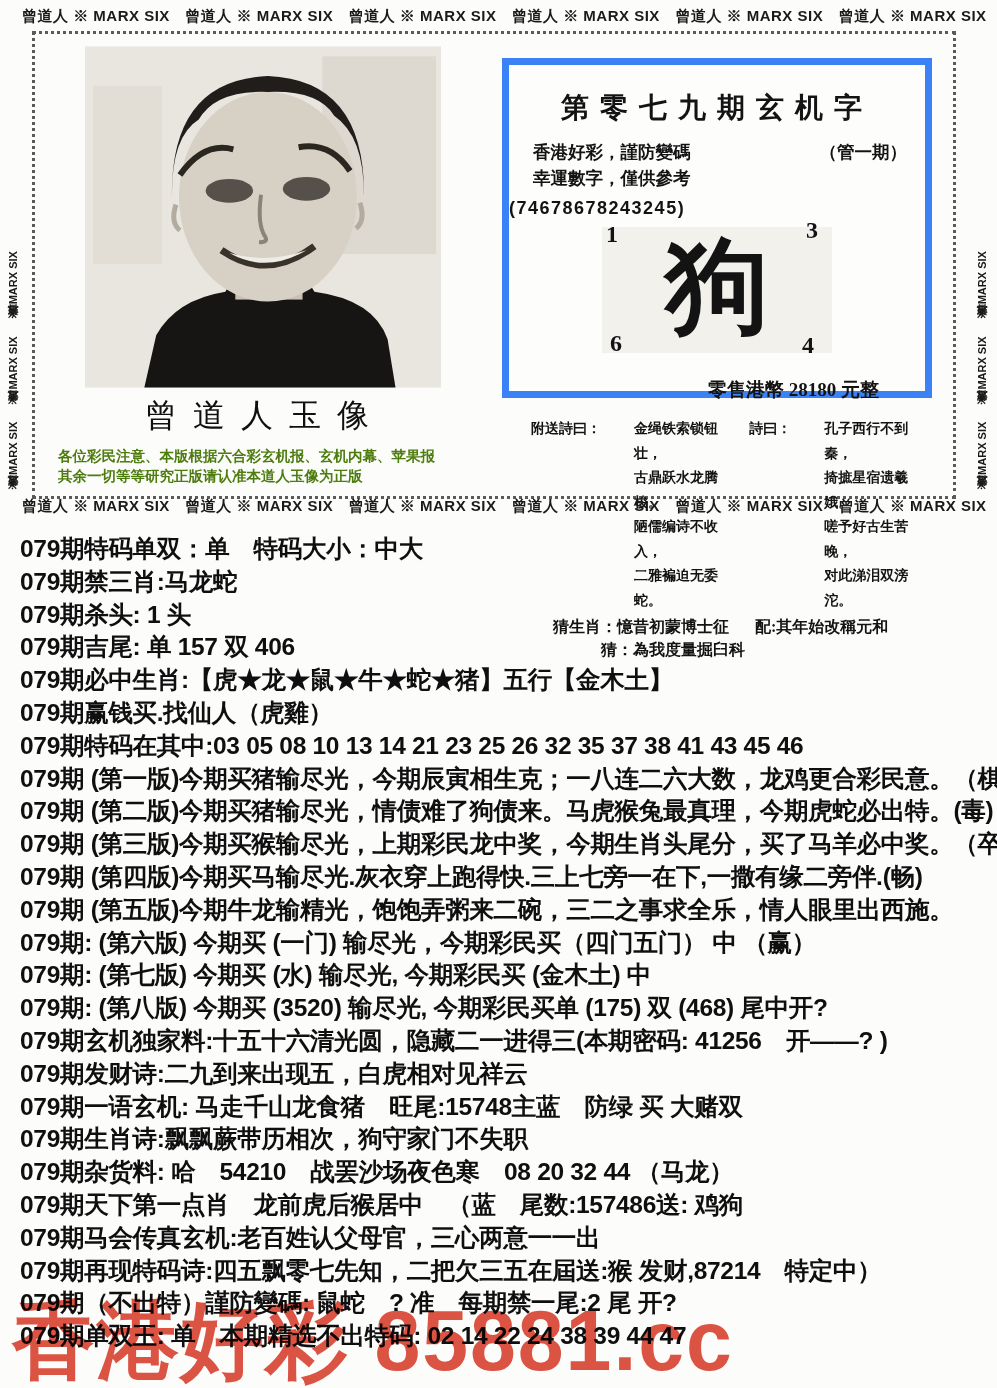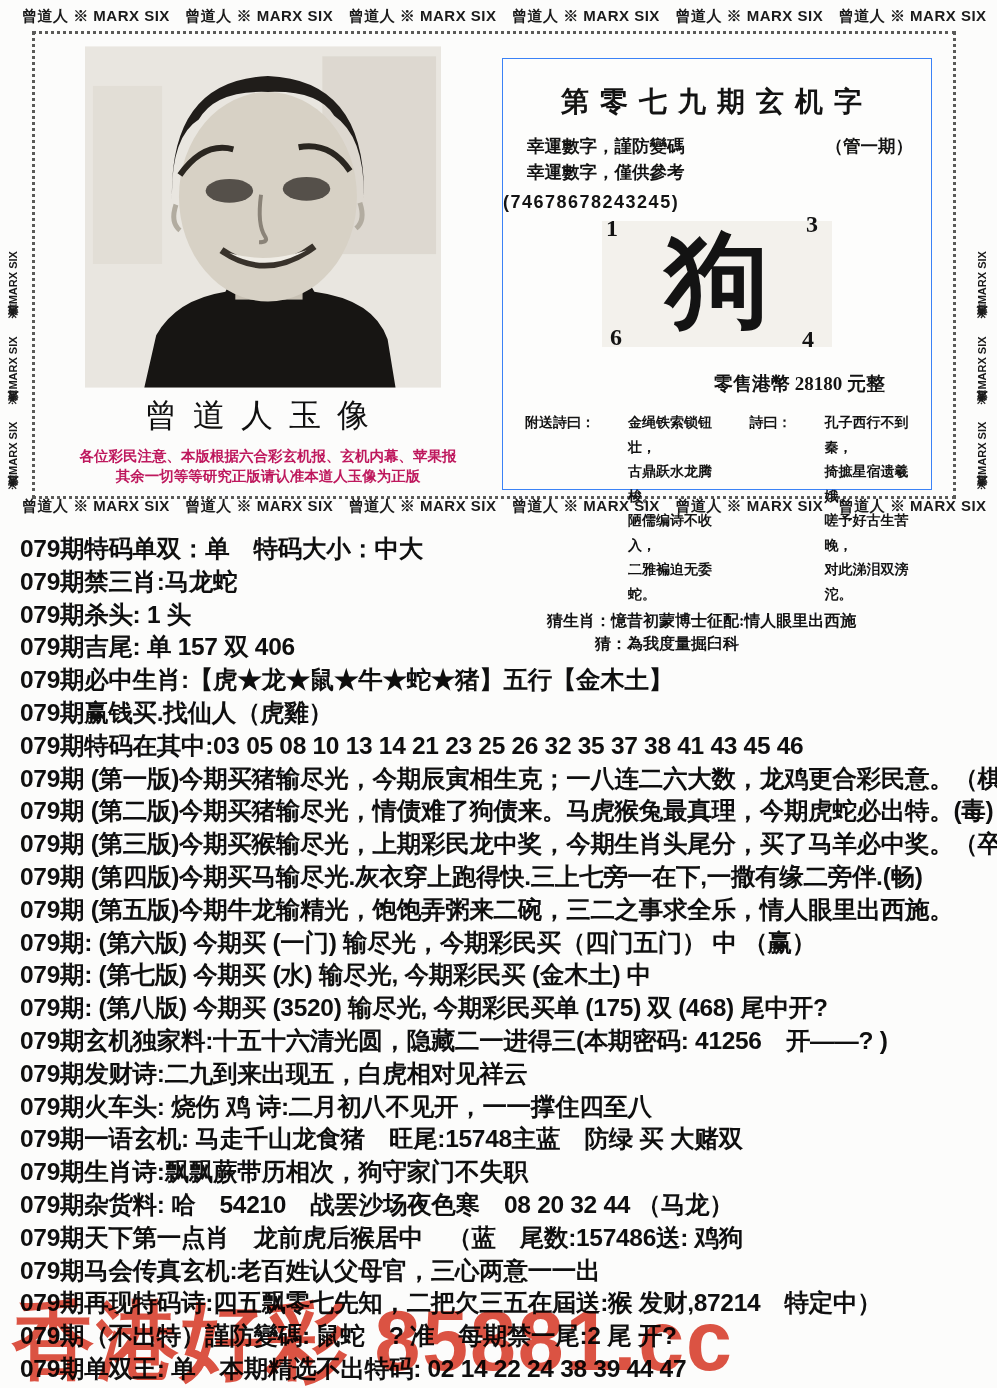--- a/index.html
+++ b/index.html
@@ -19,46 +19,46 @@
          border:3px dotted #5a5a58;background:transparent;}
 
   
   .portrait{position:absolute;left:85px;top:46px;width:356px;height:342px;}
   .portrait svg{display:block;width:100%;height:100%;}
   .portrait-title{position:absolute;left:70px;top:394px;width:390px;text-align:center;
                   font-family:"Liberation Serif",serif;font-weight:400;font-size:32px;
                   letter-spacing:16px;color:#101010;}
   .portrait-caption{position:absolute;left:58px;top:446px;width:420px;
                     font-family:"Liberation Serif",serif;font-weight:700;
-                    font-size:14.5px;line-height:20px;color:#be185d;text-align:center;}
+                    font-size:14.5px;line-height:20px;color:#4d7c0f;}
 
   
-  .mbox{position:absolute;left:502px;top:58px;width:430px;height:432px;
-        border:1px solid #3b82f6;background:#fdfdfc;box-sizing:border-box;}
+  .mbox{position:absolute;left:502px;top:58px;width:430px;height:340px;
+        border:7px solid #3b82f6;background:#fdfdfc;box-sizing:border-box;}
   .mb-title{margin-top:24px;text-align:center;font-family:"Liberation Serif",serif;
             font-weight:700;font-size:28px;letter-spacing:11px;}
   .mb-row{display:flex;justify-content:space-between;margin:13px 18px 0 24px;
           font-family:"Liberation Serif",serif;font-weight:700;font-size:17.5px;}
   .mb-row2{margin:2px 18px 0 24px;font-family:"Liberation Serif",serif;
            font-weight:700;font-size:17.5px;}
   .mb-number{margin-top:8px;font-size:18px;font-weight:700;
              letter-spacing:1.5px;}
   .zwrap{position:relative;width:230px;height:126px;margin:8px auto 0;background:#f3f1ec;}
   .zchar{position:absolute;left:50%;top:50%;transform:translate(-50%,-53%);
          font-family:"Liberation Serif",serif;font-weight:700;font-size:104px;line-height:1;}
   .zc{position:absolute;font-family:"Liberation Serif",serif;font-weight:700;font-size:24px;}
   .zc.tl{left:4px;top:-6px;}  .zc.tr{right:14px;top:-10px;}
   .zc.bl{left:8px;bottom:-4px;} .zc.br{right:18px;bottom:-6px;}
   .price{margin-top:24px;text-align:right;padding-right:46px;
          font-family:"Liberation Serif",serif;font-weight:700;font-size:19px;}
   .poems{display:flex;gap:16px;margin-top:14px;padding-left:22px;
          font-family:"Liberation Serif",serif;font-weight:700;font-size:14px;line-height:1.75;}
   .poem{display:flex;gap:33px;}
   .plabel{white-space:nowrap;}
-  .guess-row{display:flex;margin-top:4px;padding-left:44px;
+  .guess-row{display:flex;gap:26px;margin-top:4px;padding-left:44px;
              font-family:"Liberation Serif",serif;font-weight:700;font-size:16px;}
   .guess-row2{margin-top:2px;padding-left:92px;
               font-family:"Liberation Serif",serif;font-weight:700;font-size:16px;}
 
   
   .body-lines{position:absolute;left:20px;top:533px;right:4px;}
   .bline{font-size:24.5px;line-height:32.8px;font-weight:600;white-space:nowrap;
          letter-spacing:-0.3px;color:#0f0f0f;}
 
   
@@ -98,21 +98,21 @@
   </div>
   <div class="portrait-title">曾道人玉像</div>
   <div class="portrait-caption">
     <div>各位彩民注意、本版根据六合彩玄机报、玄机内幕、苹果报</div>
     <div>其余一切等等研究正版请认准本道人玉像为正版</div>
   </div>
 
   <div class="mbox">
     <div class="mb-title">第零七九期玄机字</div>
     <div class="mb-row">
-      <span>幸運數字，謹防變碼</span>
+      <span>香港好彩，謹防變碼</span>
       <span>（管一期）</span>
     </div>
     <div class="mb-row2">幸運數字，僅供參考</div>
     <div class="mb-number">(74678678243245)</div>
     <div class="zwrap">
       <span class="zc tl">1</span>
       <span class="zc tr">3</span>
       <span class="zchar">狗</span>
       <span class="zc bl">6</span>
       <span class="zc br">4</span>
@@ -133,21 +133,21 @@
         <div>
           <div>孔子西行不到秦，</div>
           <div>掎摭星宿遗羲娥。</div>
           <div>嗟予好古生苦晚，</div>
           <div>对此涕泪双滂沱。</div>
         </div>
       </div>
     </div>
     <div class="guess-row">
       <span><span>猜生肖：</span><span>憶昔初蒙博士征</span></span>
-      <span><span>配:</span><span>情人眼里出西施</span></span>
+      <span><span>配:</span><span>其年始改稱元和</span></span>
     </div>
     <div class="guess-row2">
       <span>猜：</span><span>為我度量掘臼科</span>
     </div>
   </div>
 
   <div class="h-border bottom">曾道人 ※ MARX SIX　曾道人 ※ MARX SIX　曾道人 ※ MARX SIX　曾道人 ※ MARX SIX　曾道人 ※ MARX SIX　曾道人 ※ MARX SIX</div>
 
   <div class="body-lines">
     <div class="bline">079期特码单双：单　特码大小：中大</div>
@@ -160,21 +160,20 @@
     <div class="bline">079期 (第一版)今期买猪输尽光，今期辰寅相生克；一八连二六大数，龙鸡更合彩民意。（棋）</div>
     <div class="bline">079期 (第二版)今期买猪输尽光，情债难了狗债来。马虎猴兔最真理，今期虎蛇必出特。(毒)</div>
     <div class="bline">079期 (第三版)今期买猴输尽光，上期彩民龙中奖，今期生肖头尾分，买了马羊必中奖。（卒）</div>
     <div class="bline">079期 (第四版)今期买马输尽光.灰衣穿上跑得快.三上七旁一在下,一撒有缘二旁伴.(畅)</div>
     <div class="bline">079期 (第五版)今期牛龙输精光，饱饱弄粥来二碗，三二之事求全乐，情人眼里出西施。</div>
     <div class="bline">079期: (第六版) 今期买 (一门) 输尽光，今期彩民买（四门五门） 中 （赢）</div>
     <div class="bline">079期: (第七版) 今期买 (水) 输尽光, 今期彩民买 (金木土) 中</div>
     <div class="bline">079期: (第八版) 今期买 (3520) 输尽光, 今期彩民买单 (175)  双 (468) 尾中开?</div>
     <div class="bline">079期玄机独家料:十五十六清光圆，隐藏二一进得三(本期密码: 41256　开——? )</div>
     <div class="bline">079期发财诗:二九到来出现五，白虎相对见祥云</div>
-    <div class="bline">079期火车头: 烧伤 鸡 诗:二月初八不见开，一一撑住四至八</div>
     <div class="bline">079期一语玄机: 马走千山龙食猪　旺尾:15748主蓝　防绿 买 大赌双</div>
     <div class="bline">079期生肖诗:飘飘蕨带历相次，狗守家门不失职</div>
     <div class="bline">079期杂货料: 哈　54210　战罢沙场夜色寒　08 20 32 44 （马龙）</div>
     <div class="bline">079期天下第一点肖　龙前虎后猴居中　（蓝　尾数:157486送: 鸡狗</div>
     <div class="bline">079期马会传真玄机:老百姓认父母官，三心两意一一出</div>
     <div class="bline">079期再现特码诗:四五飘零七先知，二把欠三五在屆送:猴 发财,87214　特定中）</div>
     <div class="bline">079期（不出特）謹防變碼: 鼠蛇　? 准　每期禁一尾:2 尾 开?</div>
     <div class="bline">079期单双王: 单　本期精选不出特码: 02 14 22 24 38 39 44 47</div>
   </div>
 

